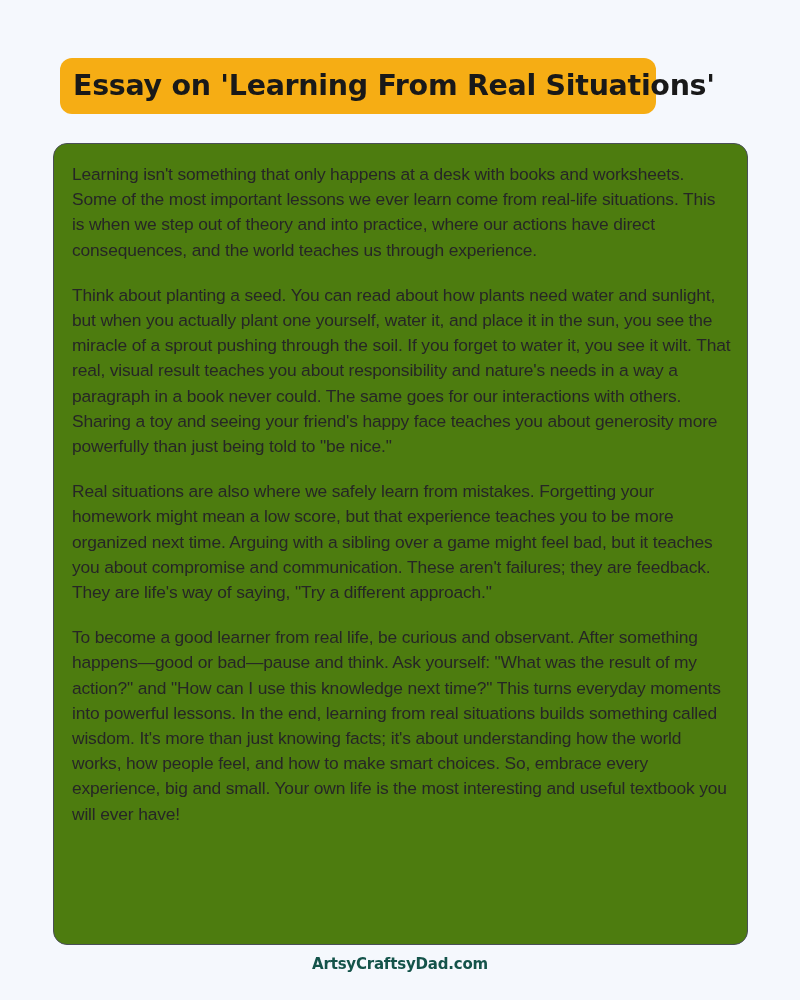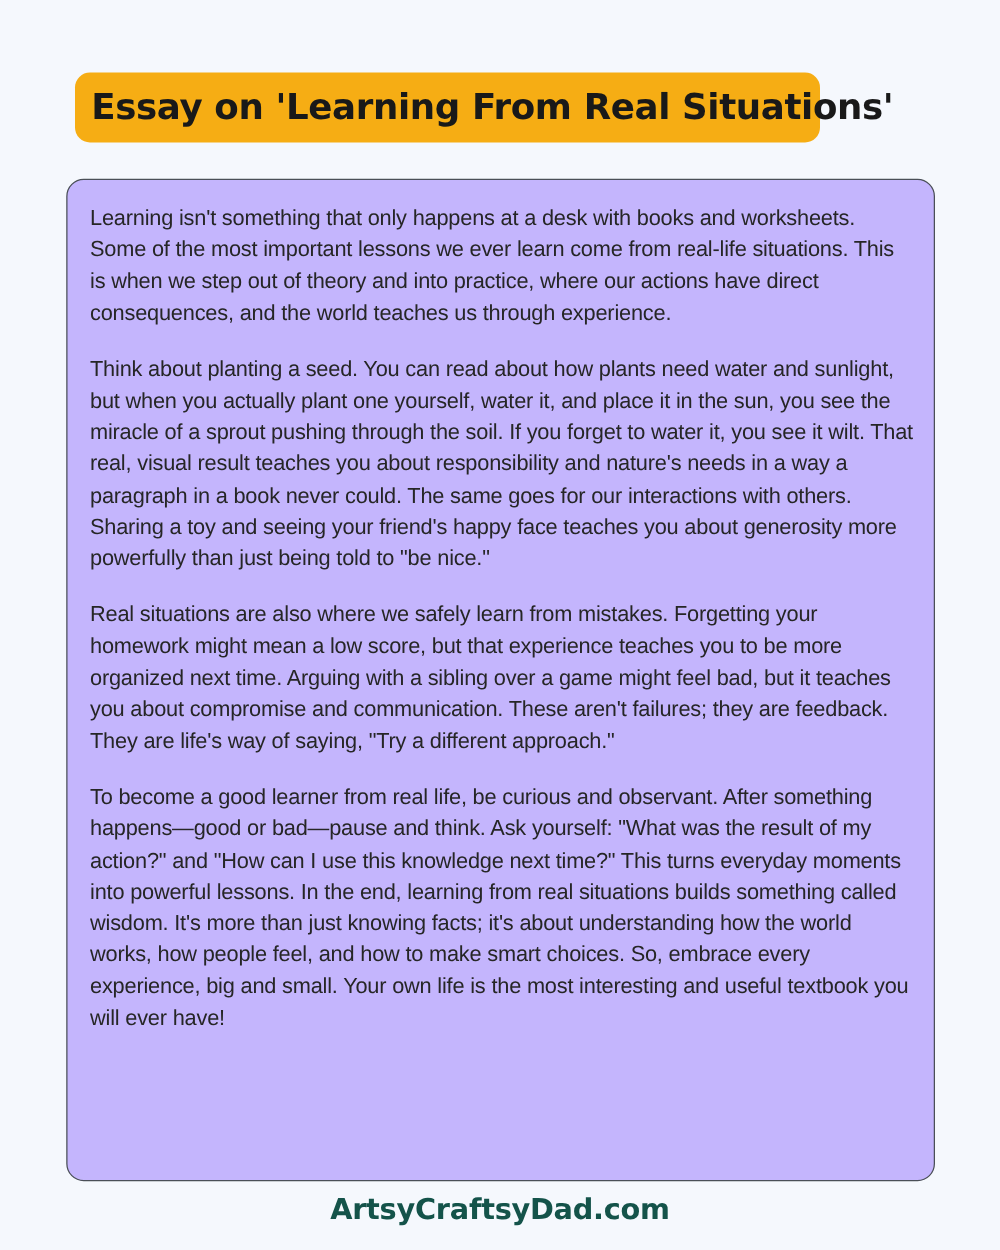--- a/index.html
+++ b/index.html
@@ -40,21 +40,21 @@
     letter-spacing: -0.3px;
     white-space: nowrap;
     line-height: 1;
   }
   .essay-card {
     position: absolute;
     left: 53px;
     top: 143px;
     width: 695px;
     height: 802px;
-    background: #c4b5fd;
+    background: #4d7c0f;
     border: 1.6px solid #4a4f57;
     border-radius: 14px;
     box-sizing: border-box;
     padding: 18px 16px 10px 18px;
     overflow: hidden;
   }
   .essay-body {
     font-family: "Liberation Sans", sans-serif;
     font-size: 17.4px;
     line-height: 25.2px;
@@ -67,21 +67,21 @@
   .essay-body p:last-child {
     margin-bottom: 13px;
   }
   .footer-brand {
     position: absolute;
     left: 0;
     top: 955px;
     width: 800px;
     text-align: center;
     font-family: "DejaVu Sans", sans-serif;
-    font-size: 23px;
+    font-size: 15px;
     font-weight: bold;
     color: #14534a;
     letter-spacing: -0.2px;
   }
 </style>
 </head>
 <body>
 
 <div class="page">
 

